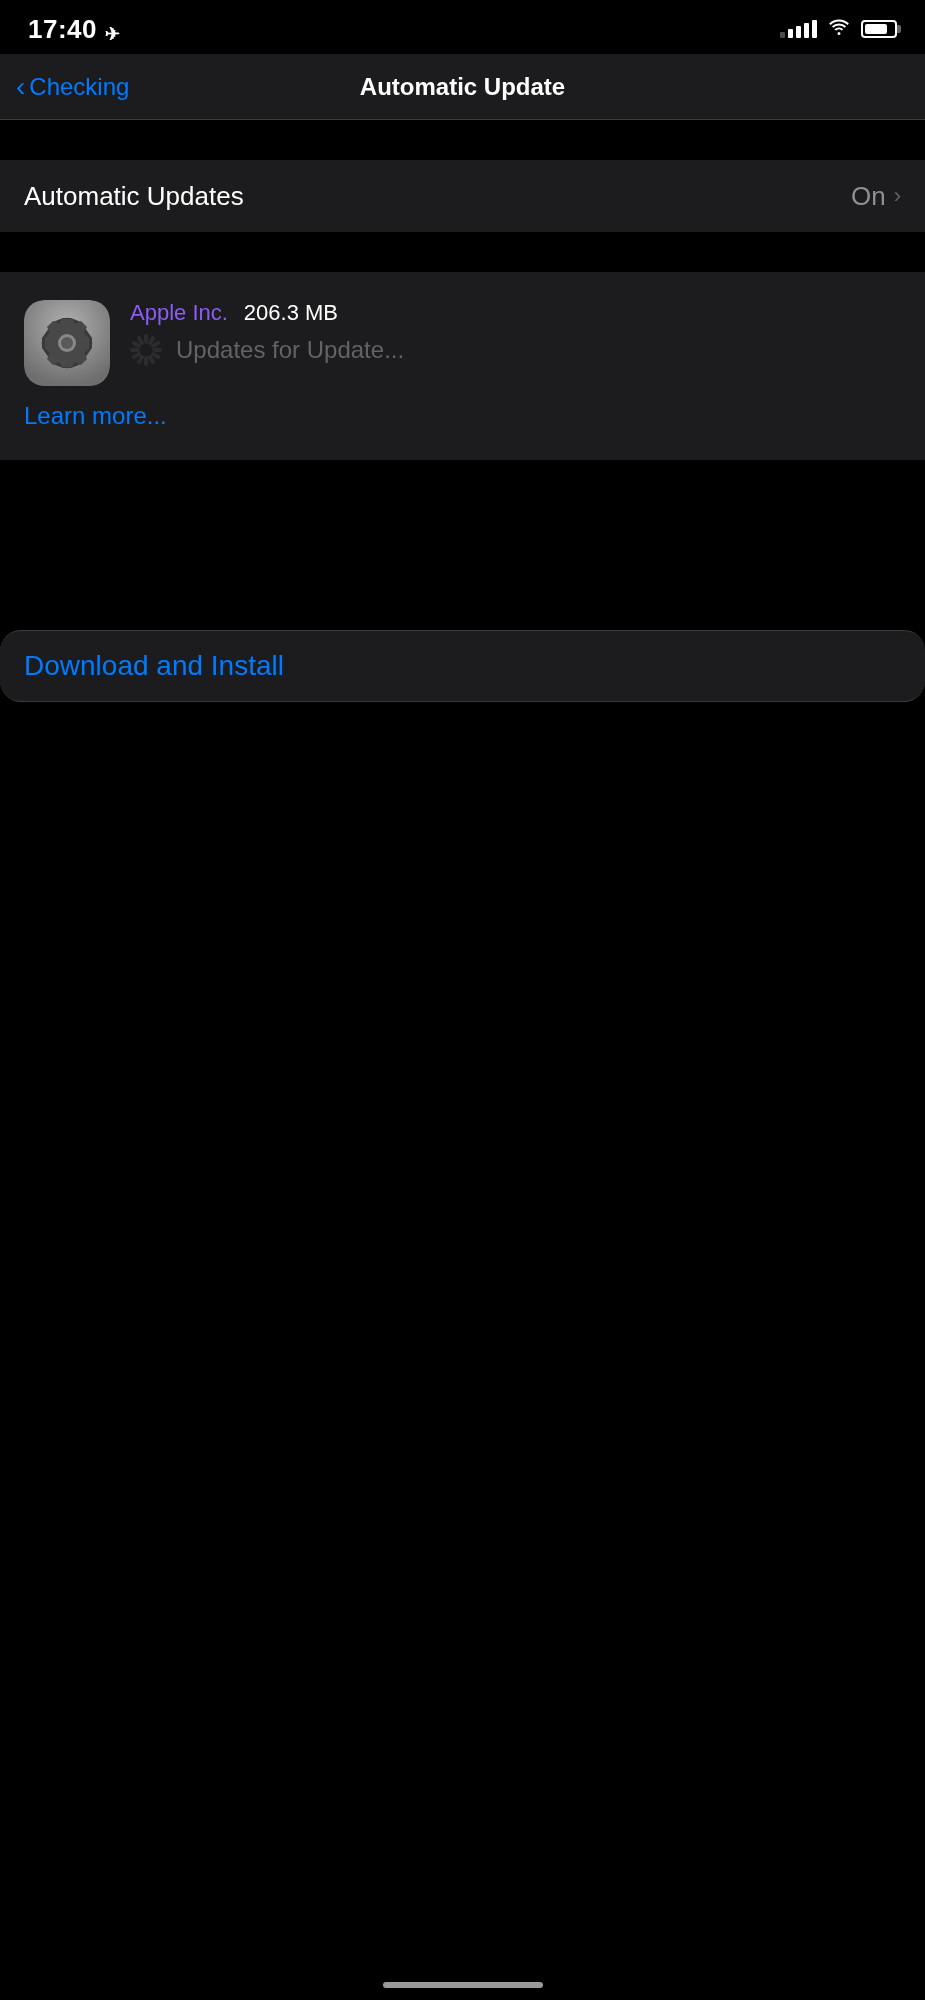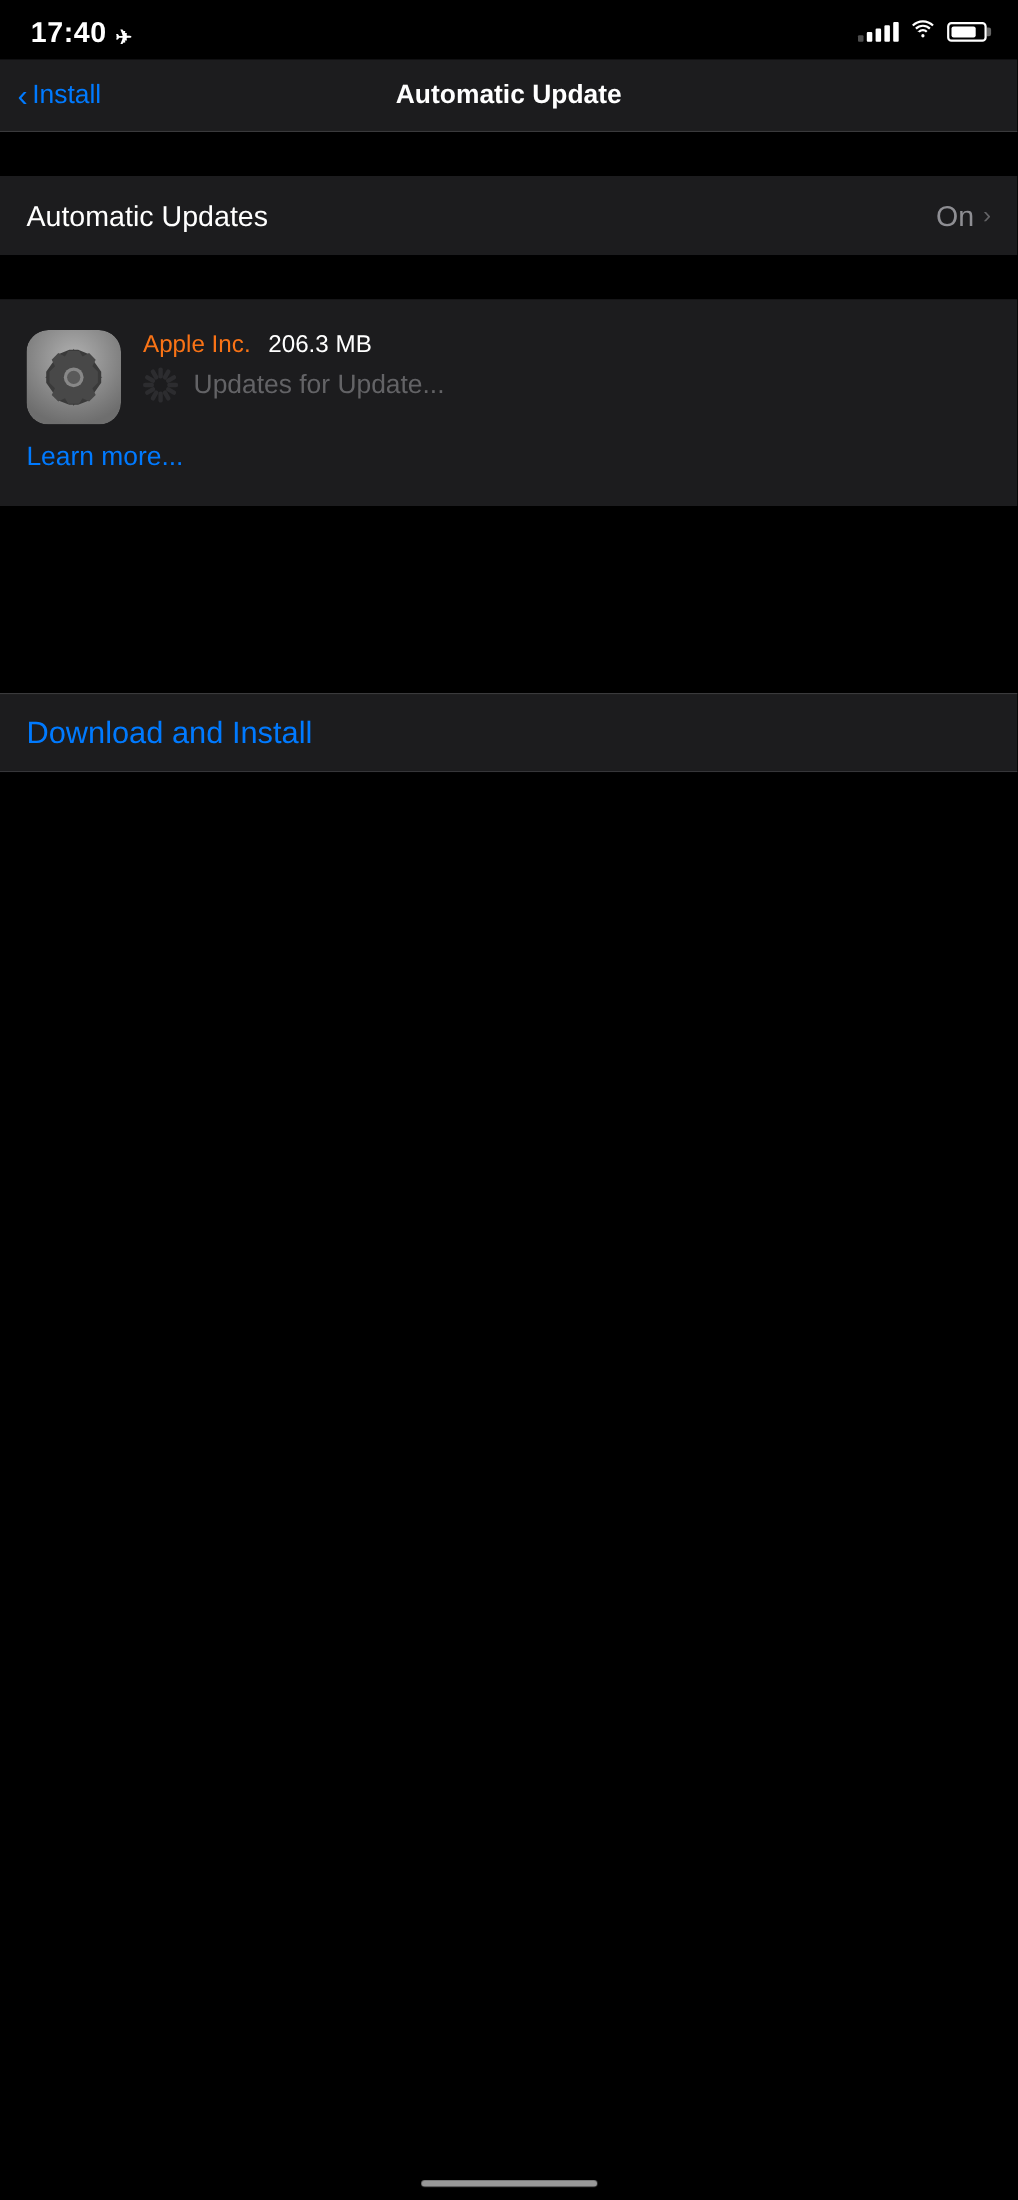--- a/index.html
+++ b/index.html
@@ -207,21 +207,21 @@
 
     .update-meta {
       display: flex;
       align-items: center;
       gap: 16px;
       margin-bottom: 4px;
     }
 
     .update-developer {
       font-size: 22px;
-      color: #f97316;
+      color: #8b5cf6;
     }
 
     .update-size {
       font-size: 22px;
       color: #fff;
     }
 
     .checking-row {
       display: flex;
       align-items: center;
@@ -287,20 +287,21 @@
     .download-section {
       background: #1c1c1e;
       margin-top: 40px;
       height: 72px;
       display: flex;
       align-items: center;
       padding: 0 24px;
       border-top: 0.5px solid #3a3a3c;
       border-bottom: 0.5px solid #3a3a3c;
       cursor: pointer;
+      border-radius: 21px;
     }
 
     .download-label {
       font-size: 28px;
       color: #007aff;
     }
 
     
     .home-indicator {
       position: fixed;
@@ -347,21 +348,21 @@
       <div class="battery-body">
         <div class="battery-fill"></div>
       </div>
     </div>
   </div>
 </div>
 
 <div class="nav-bar">
   <div class="nav-back">
     <span class="nav-back-chevron">‹</span>
-    <span class="nav-back-text">Install</span>
+    <span class="nav-back-text">Checking</span>
   </div>
   <div class="nav-title">Automatic Update</div>
 </div>
 
 <div class="section-spacer"></div>
 
 <div class="settings-section">
   <div class="settings-row">
     <span class="settings-row-label">Automatic Updates</span>
     <div class="settings-row-value">

